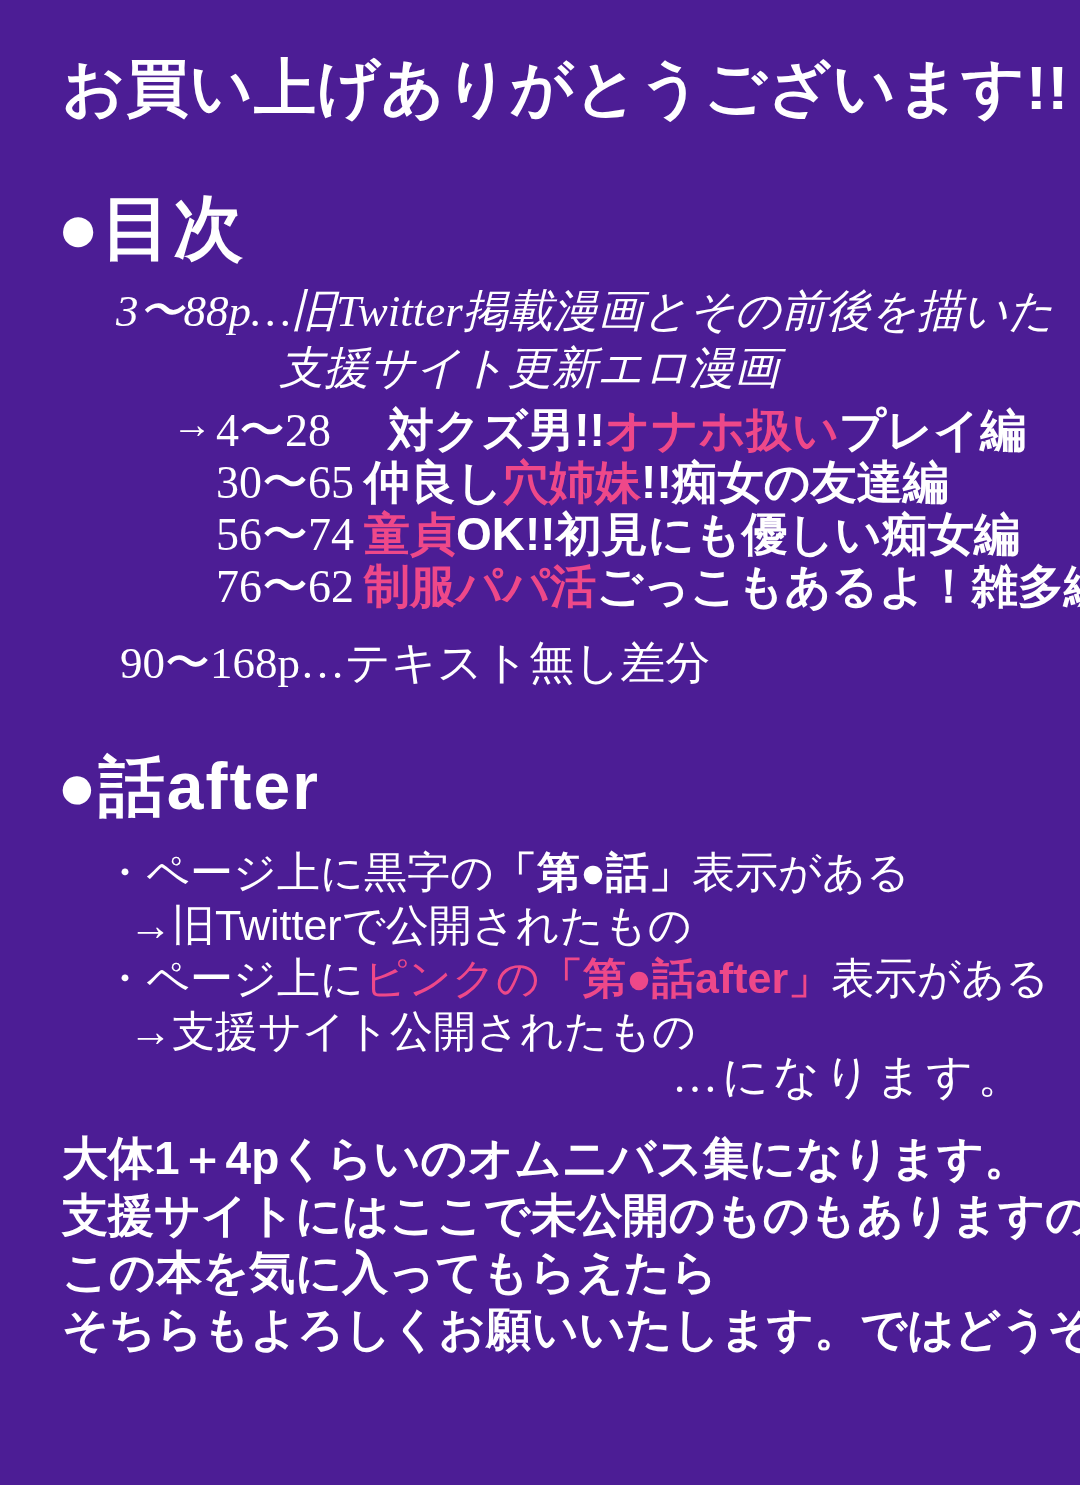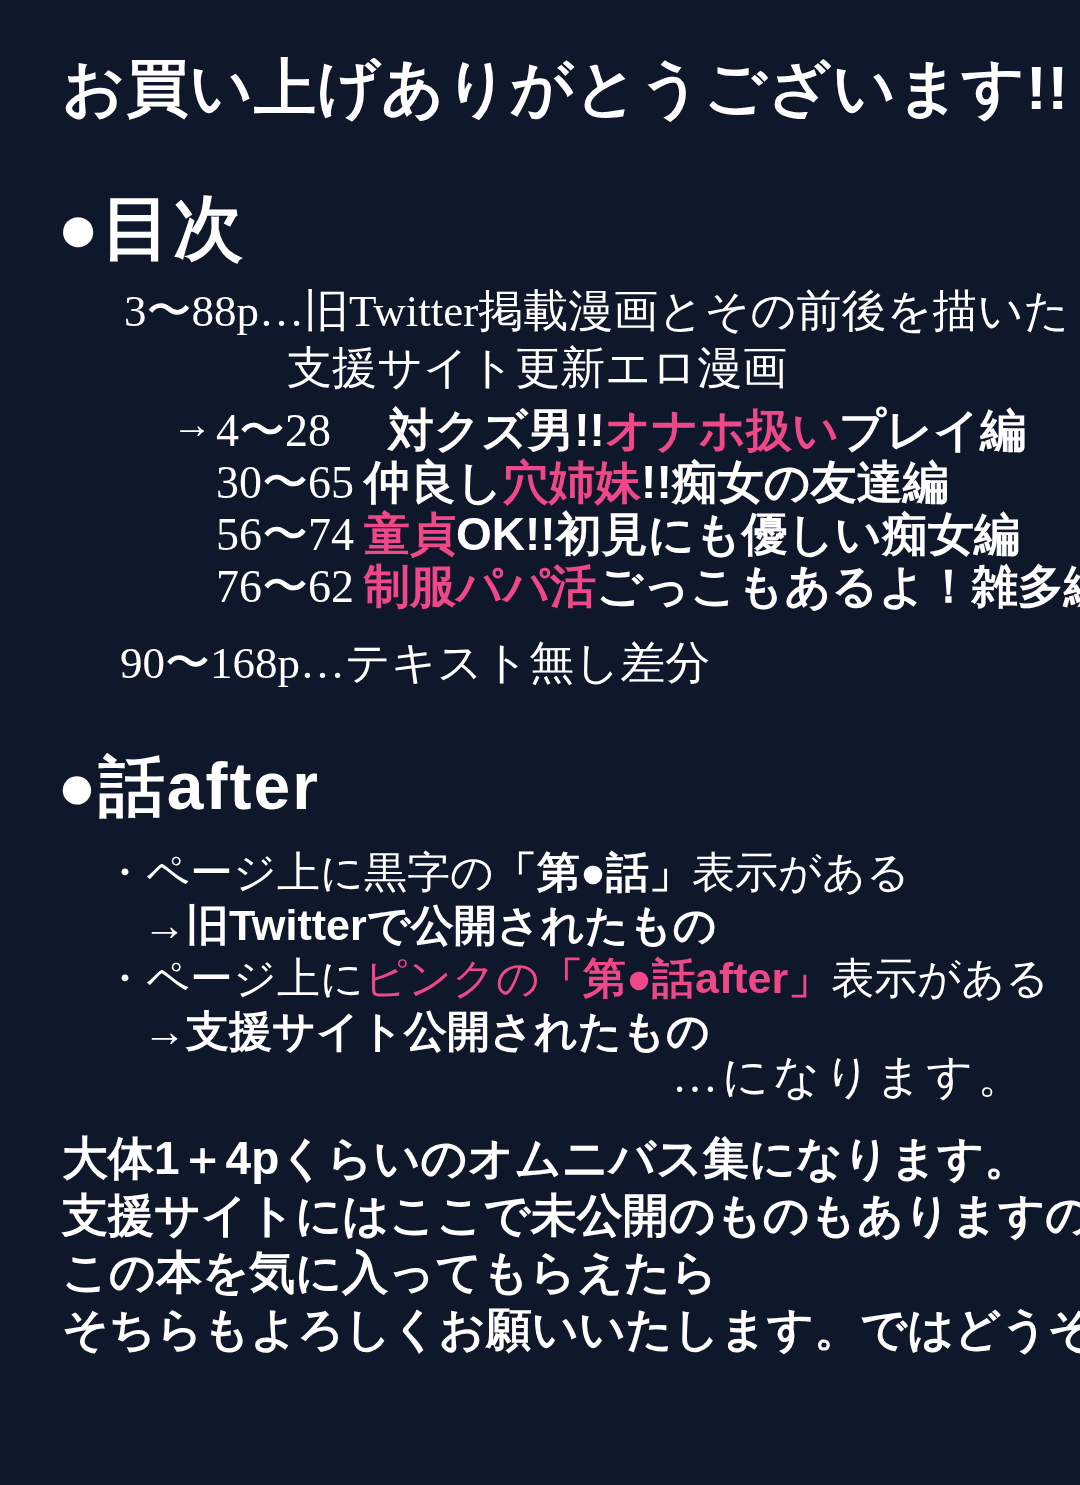--- a/index.html
+++ b/index.html
@@ -21,22 +21,22 @@
     font-size:62px;font-weight:700;letter-spacing:1px;
   }
   .section-heading{
     left:57px;
     font-size:70px;font-weight:700;letter-spacing:2px;text-align:center;
   }
   .toc-heading{top:182px;}
   .howto-heading{top:742px;font-size:66px;}
 
   .toc-intro{
-    left:124px;top:283px;
-    font-size:45px;line-height:57px;
+    left:116px;top:283px;
+    font-size:45px;line-height:57px;font-style:italic;
   }
   .toc-intro .indent2{margin-left:163px;}
 
   .toc-list{left:172px;top:400px;}
   .toc-row{display:flex;align-items:baseline;height:52px;}
   .toc-arrow{
     width:44px;font-size:40px;font-weight:400;
     position:relative;top:-8px;
     font-family:"Liberation Serif","DejaVu Serif",serif;
   }
@@ -49,37 +49,37 @@
     font-size:46px;font-weight:700;letter-spacing:0px;
   }
   .toc-row.first .toc-title{margin-left:24px;}
 
   .toc-outro{
     left:120px;top:633px;
     font-size:45px;
   }
 
   .howto-lines{left:103px;top:846px;font-size:43px;line-height:53px;}
-  .howto-lines .note{margin-left:40px;font-weight:bold;}
+  .howto-lines .note{margin-left:26px;}
   .howto-lines b{font-weight:700;}
 
   .conclusion{
     left:672px;top:1046px;
     font-size:46px;letter-spacing:4px;
   }
 
   .footer-block{
     left:62px;top:1130px;
     font-size:46px;font-weight:700;line-height:57px;letter-spacing:0px;
   }
 </style>
 </head>
 <body>
 
-<div id="page" style="background: #0f172a;">
+<div id="page" style="background: #4c1d95;">
 
   <div class="abs main-title gothic">お買い上げありがとうございます!!</div>
 
   <div class="abs section-heading toc-heading gothic">●目次</div>
 
   <div class="abs toc-intro serif">
     <div>3〜88p…旧Twitter掲載漫画とその前後を描いた</div>
     <div class="indent2">支援サイト更新エロ漫画</div>
   </div>
 

